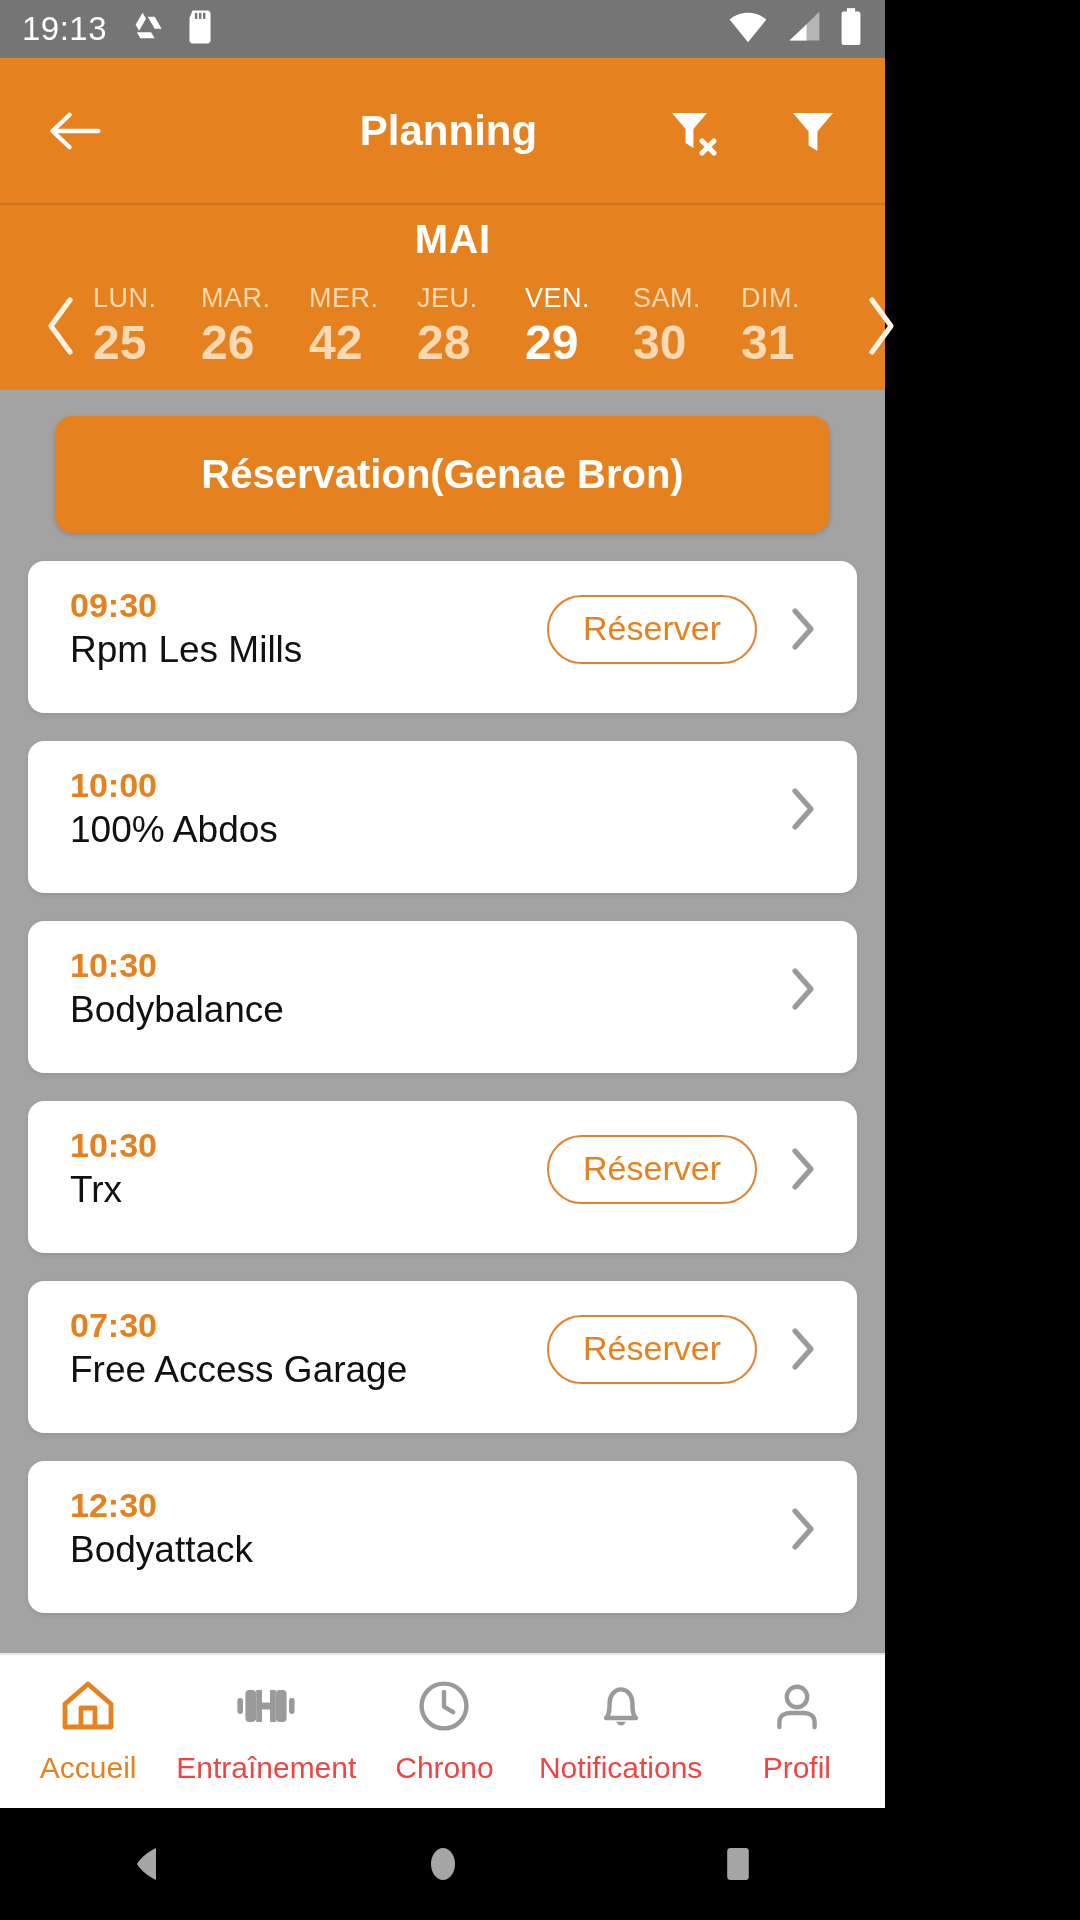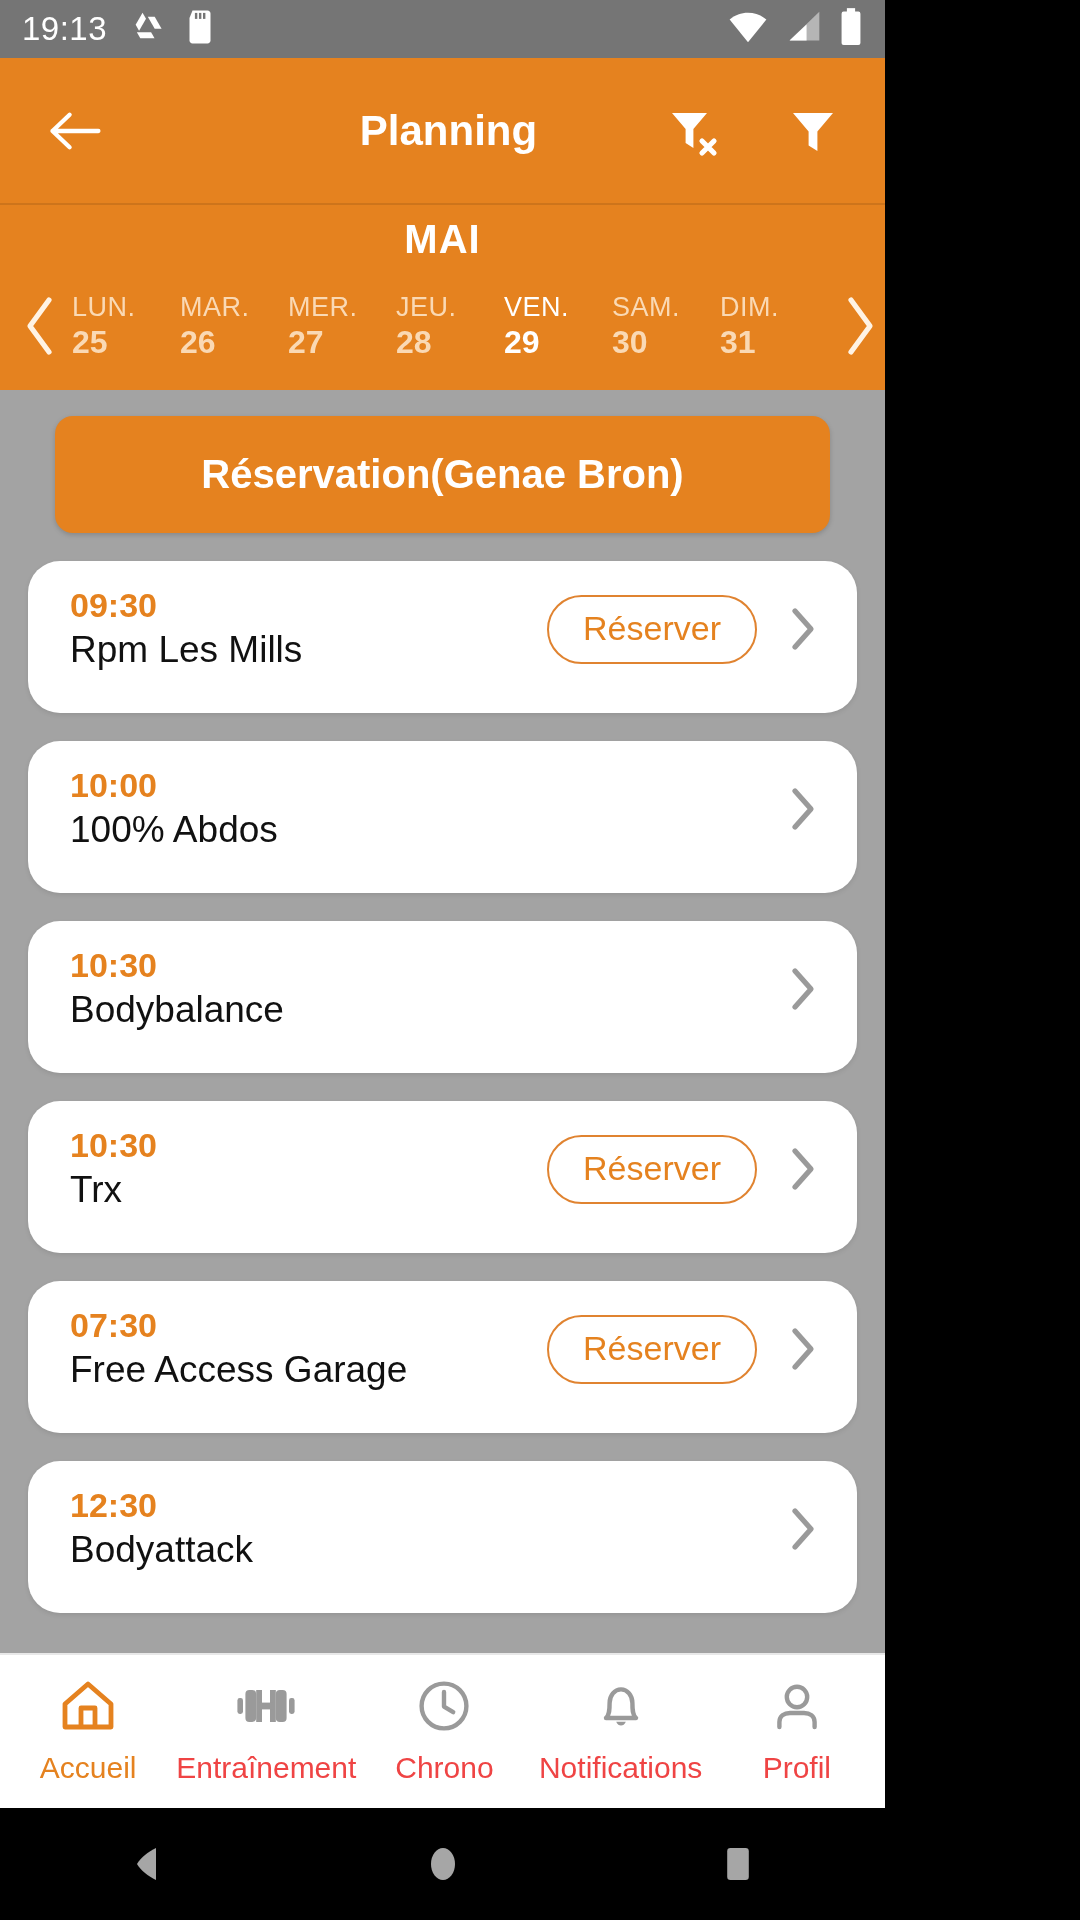--- a/index.html
+++ b/index.html
@@ -30,44 +30,44 @@
     color:#fff; font-size:42px; font-weight:bold; pointer-events:none;
   }
   .back-btn { width:70px; height:70px; display:flex; align-items:center; justify-content:center; z-index:2; }
   .appbar-actions { margin-left:auto; display:flex; align-items:center; gap:56px; z-index:2; }
   .icon-btn { width:64px; height:64px; display:flex; align-items:center; justify-content:center; }
 
   
   .datestrip {
     flex:0 0 187px; background:#E5821F; position:relative;
     border-top:2px solid rgba(0,0,0,0.10);
-    display:flex; flex-direction:column;
+    display:flex; flex-direction:column;padding-left:21px;
   }
   .month { text-align:center; color:#fff; font-size:40px; font-weight:bold; margin-top:12px; letter-spacing:1px; }
   .days-row { flex:1; display:flex; align-items:center; padding:0 10px; }
   .nav-arrow { width:62px; display:flex; align-items:center; justify-content:center; flex:0 0 62px; }
   .days { flex:1; display:flex; justify-content:space-around; align-items:flex-start; }
   .day { display:flex; flex-direction:column; align-items:flex-start; width:108px; }
   .day .dow { font-size:27px; color:#FAD9B4; letter-spacing:0.5px; line-height:1.2; }
-  .day .dnum { font-size:32px; font-weight:bold; color:#FAD9B4; line-height:1.15; }
+  .day .dnum { font-size:48px; font-weight:bold; color:#FAD9B4; line-height:1.15; }
   .day.active .dow, .day.active .dnum { color:#FFFFFF; }
 
   
   .content { flex:1; overflow:hidden; padding:0 28px; background:#a3a3a3; }
 
   .reservation-banner {
     margin:26px 27px 0 27px;
     background:#E5821F; border-radius:18px;
     height:117px; display:flex; align-items:center; justify-content:center;
     color:#fff; font-size:40px; font-weight:bold;
     box-shadow:0 2px 5px rgba(0,0,0,0.17);
   }
 
   .card {
-    background:#fff; border-radius:32px;
+    background:#fff; border-radius:16px;
     margin:28px 0 0 0; height:152px;
     display:flex; align-items:center; padding:0 34px 16px 42px;
     box-shadow:0 2px 5px rgba(0,0,0,0.09);
   }
   .card:first-of-type { margin-top:34px; }
   .card-text { display:flex; flex-direction:column; justify-content:center; gap:6px; }
   .card-time { color:#E5821F; font-size:34px; font-weight:bold; line-height:1.1; }
   .card-name { color:#111; font-size:37px; line-height:1.1; }
   .card-right { margin-left:auto; display:flex; align-items:center; gap:26px; }
   .reserve-btn {
@@ -174,21 +174,21 @@
         <div class="day">
           <span class="dow">LUN.</span>
           <span class="dnum">25</span>
         </div>
         <div class="day">
           <span class="dow">MAR.</span>
           <span class="dnum">26</span>
         </div>
         <div class="day">
           <span class="dow">MER.</span>
-          <span class="dnum">27</span>
+          <span class="dnum">42</span>
         </div>
         <div class="day">
           <span class="dow">JEU.</span>
           <span class="dnum">28</span>
         </div>
         <div class="day active">
           <span class="dow">VEN.</span>
           <span class="dnum">29</span>
         </div>
         <div class="day">

